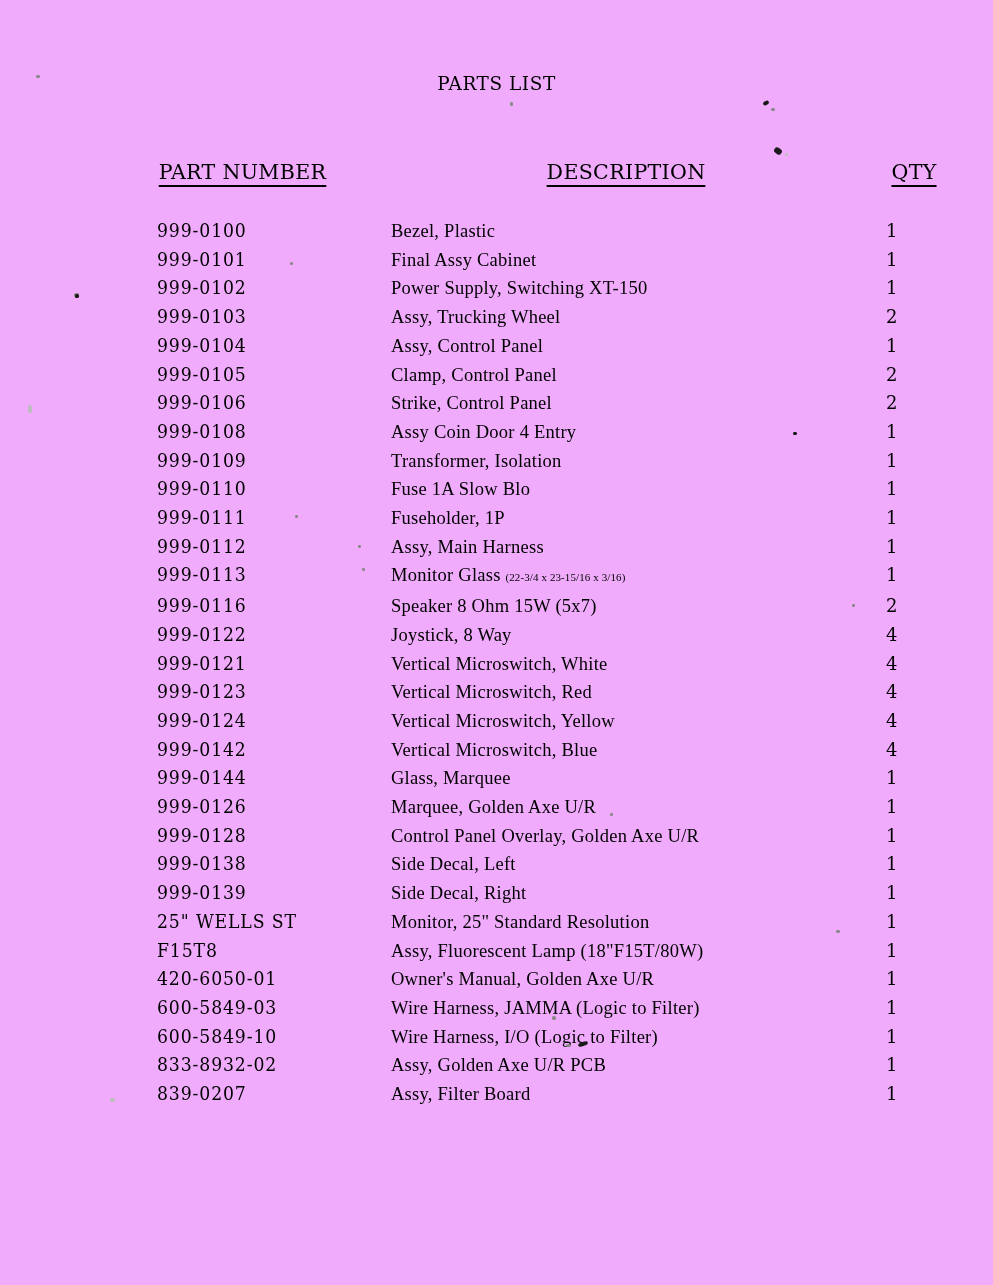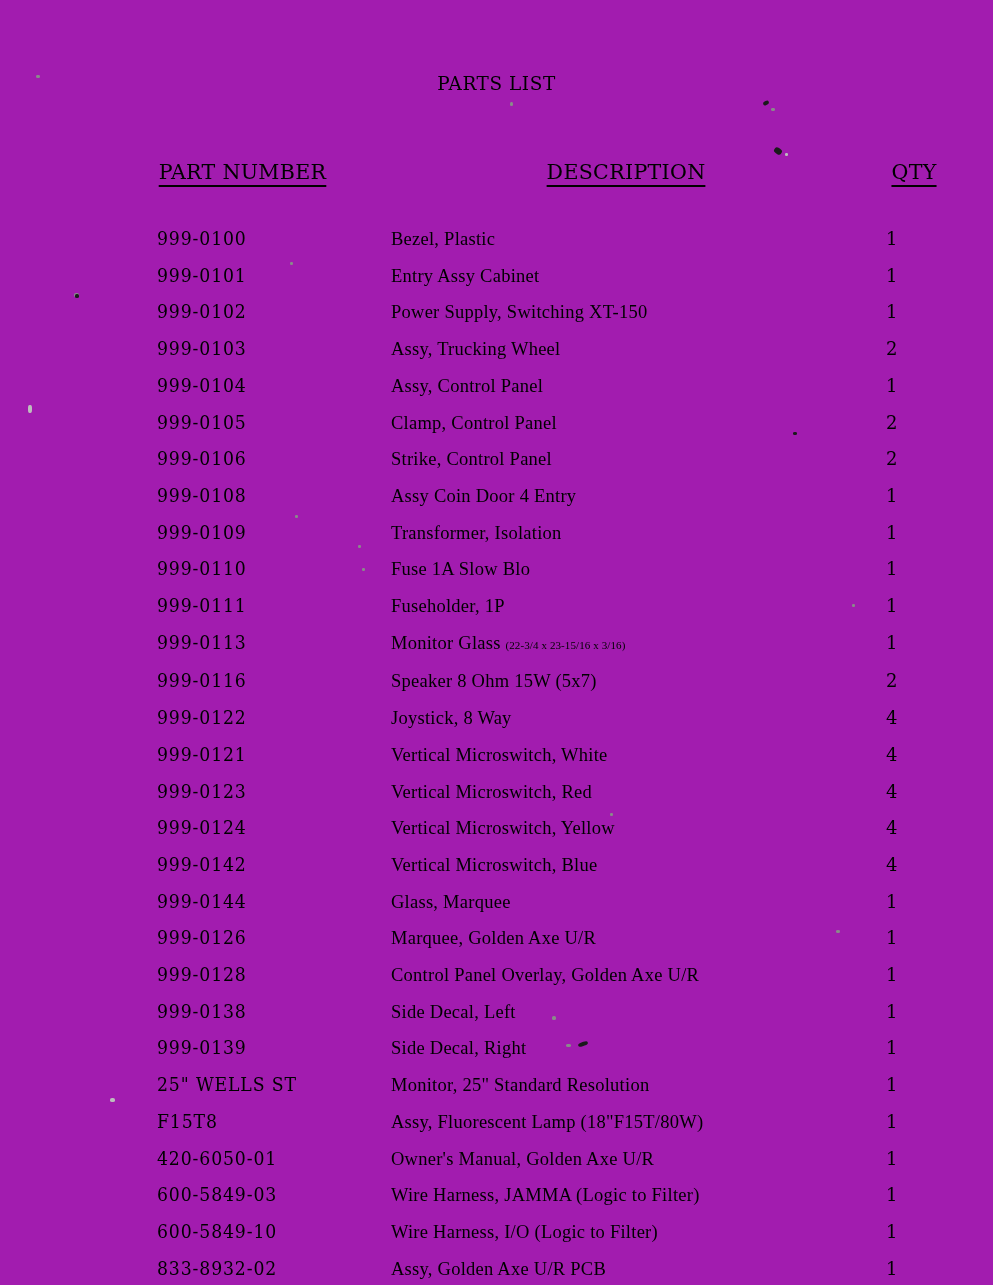--- a/index.html
+++ b/index.html
@@ -13,21 +13,21 @@
     position: relative;
     font-family: "Liberation Serif", "DejaVu Serif", serif;
     color: #000000;
     overflow: hidden;
   }
 
   
   .page {
     position: absolute;
     inset: 0;
-    background: #a21caf;
+    background: #f0abfc;
     padding-left: 46px;
   }
 
   
   .doc-title {
     position: absolute;
     left: 0;
     right: 0;
     top: 72px;
     text-align: center;
@@ -85,21 +85,20 @@
     letter-spacing: 0.9px;
     transform: scaleX(0.96);
     transform-origin: left center;
     display: block;
   }
   .cell-desc {
     font-family: "Liberation Serif", "DejaVu Serif", serif;
     font-size: 18.5px;
     letter-spacing: 0.25px;
     display: block;
-    margin-top: 8px;
   }
   .cell-desc .small {
     font-size: 11px;
     letter-spacing: 0.1px;
   }
   .cell-qty {
     font-family: "DejaVu Serif", "Liberation Serif", serif;
     font-size: 18px;
     text-align: left;
     padding-left: 25px;
@@ -159,21 +158,21 @@
             <span class="cell-qty">1</span>
           </td>
           <td></td>
         </tr>
         <tr>
           <td></td>
           <td>
             <span class="cell-part">999-0101</span>
           </td>
           <td>
-            <span class="cell-desc"><span>Entry Assy Cabinet</span></span>
+            <span class="cell-desc"><span>Final Assy Cabinet</span></span>
           </td>
           <td>
             <span class="cell-qty">1</span>
           </td>
           <td></td>
         </tr>
         <tr>
           <td></td>
           <td>
             <span class="cell-part">999-0102</span>
@@ -277,20 +276,33 @@
           </td>
           <td></td>
         </tr>
         <tr>
           <td></td>
           <td>
             <span class="cell-part">999-0111</span>
           </td>
           <td>
             <span class="cell-desc"><span>Fuseholder, 1P</span></span>
+          </td>
+          <td>
+            <span class="cell-qty">1</span>
+          </td>
+          <td></td>
+        </tr>
+        <tr>
+          <td></td>
+          <td>
+            <span class="cell-part">999-0112</span>
+          </td>
+          <td>
+            <span class="cell-desc"><span>Assy, Main Harness</span></span>
           </td>
           <td>
             <span class="cell-qty">1</span>
           </td>
           <td></td>
         </tr>
         <tr>
           <td></td>
           <td>
             <span class="cell-part">999-0113</span>

